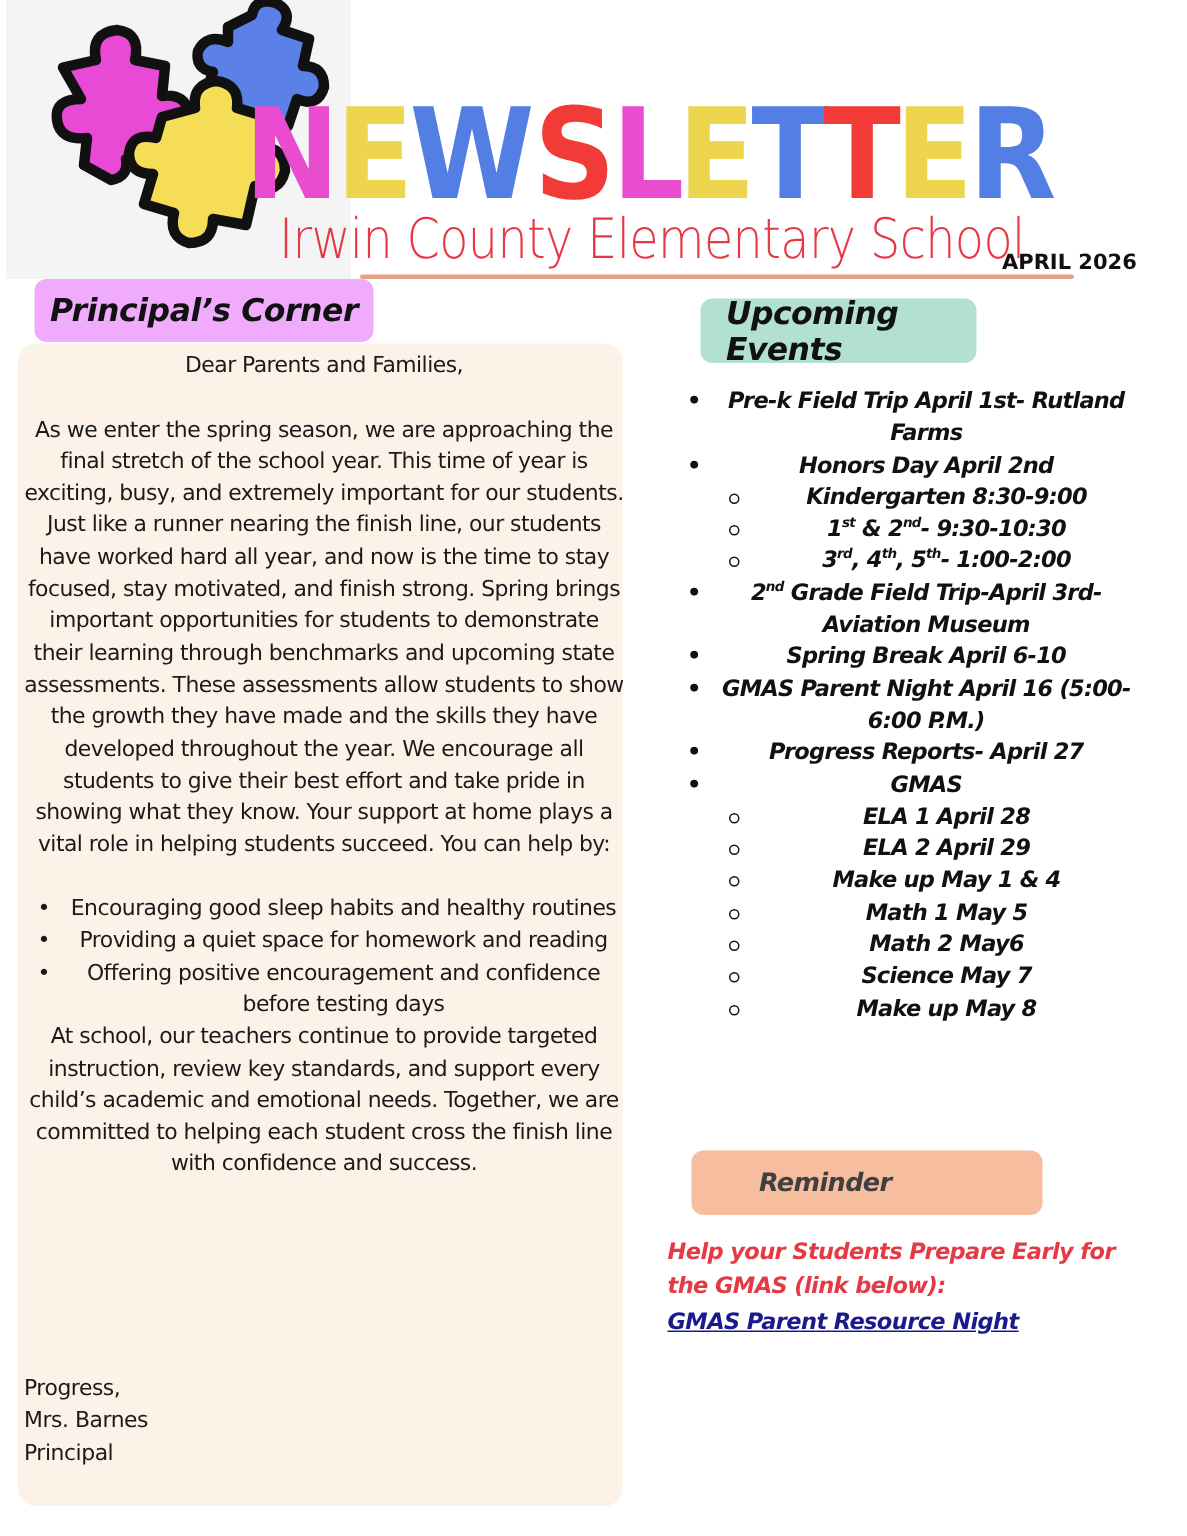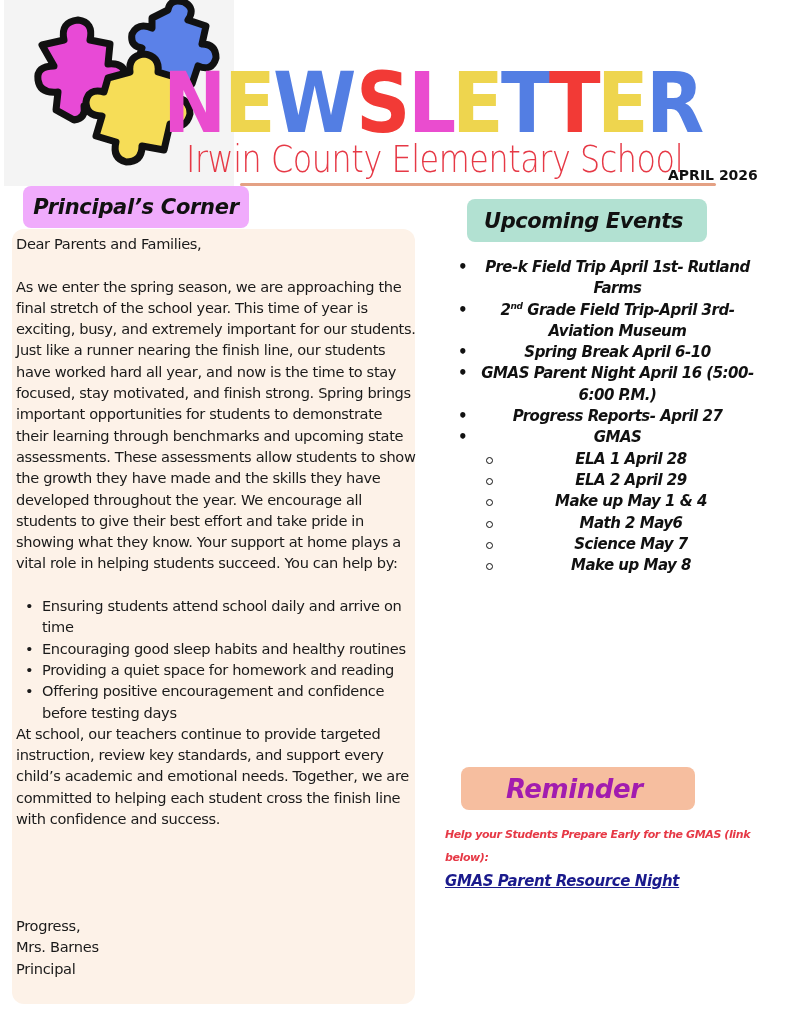--- a/index.html
+++ b/index.html
@@ -17,48 +17,48 @@
     .subtitle-rule { position: absolute; left: 240px; top: 183px; width: 476px; height: 3px; background: #e4a184; border-radius: 2px; }
     .issue-date { position: absolute; left: 668px; top: 167px; font-family: "DejaVu Sans", sans-serif; font-weight: bold;
       font-size: 14px; color: #111; letter-spacing: 0px; }
 
     
     .pc-badge { position: absolute; left: 23px; top: 186px; width: 226px; height: 42px; background: #f0abfc; border-radius: 8px;
       display: flex; align-items: center; justify-content: center; }
     .pc-badge h2 { font-family: "DejaVu Sans", sans-serif; font-weight: bold; font-style: italic; font-size: 21px; color: #111; letter-spacing: -0.3px; }
     .letter-box { position: absolute; left: 12px; top: 229px; width: 403px; height: 775px; background: #fdf2e8; border-radius: 12px; }
     .letter { position: absolute; left: 16px; top: 233px; width: 400px; font-family: "DejaVu Sans", sans-serif; font-size: 14.6px;
-      line-height: 21.3px; color: #1a1a1a; letter-spacing: -0.35px; }
+      line-height: 21.3px; color: #1a1a1a; letter-spacing: -0.35px; text-align: center; }
     .letter p { margin: 0; }
     .letter .gap { height: 21.3px; }
     .letter ul { list-style: none; margin: 0; padding-left: 26px; }
     .letter li { position: relative; }
     .letter li::before { content: "•"; position: absolute; left: -17px; top: 0; }
     .sig { position: absolute; left: 16px; top: 915px; font-size: 14.6px; line-height: 21.3px; color: #1a1a1a; letter-spacing: -0.3px; }
 
     
-    .ue-badge { position: absolute; left: 467px; top: 199px; width: 240px; height: 43px; background: #b2e1d2; border-radius: 8px;
+    .ue-badge { position: absolute; left: 467px; top: 199px; width: 184px; height: 43px; background: #b2e1d2; border-radius: 8px;
       display: flex; align-items: center; padding-left: 17px; }
     .ue-badge h2 { font-family: "DejaVu Sans", sans-serif; font-weight: bold; font-style: italic; font-size: 21px; color: #111; letter-spacing: -0.4px; }
     .events { position: absolute; left: 458px; top: 257px; width: 300px; font-family: "DejaVu Sans", sans-serif; font-weight: bold;
       font-style: italic; font-size: 15px; line-height: 21.3px; color: #111; letter-spacing: -0.5px; text-align: center; }
     .events ul { list-style: none; }
     .events > ul > li { position: relative; padding-left: 19px; }
     .events > ul > li::before { content: "•"; position: absolute; left: 0; top: 0; font-style: normal; }
     .events ul ul > li { position: relative; padding-left: 46px; }
     .events ul ul > li::before { content: ""; position: absolute; left: 28px; top: 8px; width: 5px; height: 5px; border: 1.5px solid #111; border-radius: 50%; }
     .events ul ul { margin-left: -19px; }
     sup { font-size: 9px; line-height: 0; vertical-align: 6px; }
 
     
     .rem-badge { position: absolute; left: 461px; top: 767px; width: 234px; height: 43px; background: #f6be9f; border-radius: 8px;
       display: flex; align-items: center; padding-left: 45px; }
-    .rem-badge h2 { font-family: "DejaVu Sans", sans-serif; font-weight: bold; font-style: italic; font-size: 26px; color: #a21caf; letter-spacing: -0.4px; }
+    .rem-badge h2 { font-family: "DejaVu Sans", sans-serif; font-weight: bold; font-style: italic; font-size: 17px; color: #404040; letter-spacing: -0.4px; }
     .rem-text { position: absolute; left: 445px; top: 823px; width: 320px; font-family: "DejaVu Sans", sans-serif; font-weight: bold;
-      font-style: italic; font-size: 11px; line-height: 23px; color: #e63946; letter-spacing: -0.4px; }
+      font-style: italic; font-size: 15px; line-height: 23px; color: #e63946; letter-spacing: -0.4px; }
     .rem-link { position: absolute; left: 445px; top: 870px; font-family: "DejaVu Sans", sans-serif; font-weight: bold; font-style: italic;
       font-size: 15px; line-height: 23px; color: #1a1a8c; text-decoration: underline; letter-spacing: -0.4px; cursor: pointer; }
   </style>
 </head>
 <body>
 
 <div class="puzzle-bg"></div>
 <svg class="puzzles" viewBox="0 0 240 185">
 
   <path d="M30 45 L52 40 Q48 22 66 20 Q82 22 78 40 L98 44 L96 64 Q112 62 114 76 Q112 92 96 90 L94 108 L72 106 Q74 118 62 120 L44 110 L46 92 Q28 94 26 80 Q24 66 42 66 Z" fill="#e84ad6" stroke="#111" stroke-width="7" stroke-linejoin="round"></path>
@@ -87,47 +87,52 @@
 <div class="pc-badge">
   <h2>Principal’s Corner</h2>
 </div>
 <div class="letter-box"></div>
 <div class="letter">
   <p>Dear Parents and Families,</p>
   <div class="gap"></div>
   <p>As we enter the spring season, we are approaching the final stretch of the school year. This time of year is exciting, busy, and extremely important for our students. Just like a runner nearing the finish line, our students have worked hard all year, and now is the time to stay focused, stay motivated, and finish strong. Spring brings important opportunities for students to demonstrate their learning through benchmarks and upcoming state assessments. These assessments allow students to show the growth they have made and the skills they have developed throughout the year. We encourage all students to give their best effort and take pride in showing what they know. Your support at home plays a vital role in helping students succeed. You can help by:</p>
   <div class="gap"></div>
   <ul id="helpList">
-      <li>Ensuring students attend school daily and arrive on time</li>
       <li>Encouraging good sleep habits and healthy routines</li>
       <li>Providing a quiet space for homework and reading</li>
       <li>Offering positive encouragement and confidence before testing days</li>
     </ul>
   <p>At school, our teachers continue to provide targeted instruction, review key standards, and support every child’s academic and emotional needs. Together, we are committed to helping each student cross the finish line with confidence and success.</p>
 </div>
 <div class="sig">
   <p>Progress,</p>
   <p>Mrs. Barnes</p>
   <p>Principal</p>
 </div>
 
 <div class="ue-badge">
   <h2>Upcoming Events</h2>
 </div>
 <div class="events">
   <ul id="eventsList">
       <li><span>Pre-k Field Trip April 1st- Rutland Farms</span></li>
+      <li><span>Honors Day April 2nd</span><ul>
+          <li>Kindergarten 8:30-9:00</li>
+          <li>1<sup>st</sup> &amp; 2<sup>nd</sup>- 9:30-10:30</li>
+          <li>3<sup>rd</sup>, 4<sup>th</sup>, 5<sup>th</sup>- 1:00-2:00</li>
+        </ul></li>
       <li><span>2<sup>nd</sup> Grade Field Trip-April 3rd- Aviation Museum</span></li>
       <li><span>Spring Break April 6-10</span></li>
       <li><span>GMAS Parent Night April 16 (5:00-6:00 P.M.)</span></li>
       <li><span>Progress Reports- April 27</span></li>
       <li><span>GMAS</span><ul>
           <li>ELA 1 April 28</li>
           <li>ELA 2 April 29</li>
           <li>Make up May 1 &amp; 4</li>
+          <li>Math 1  May 5</li>
           <li>Math 2  May6</li>
           <li>Science May 7</li>
           <li>Make up May 8</li>
         </ul></li>
     </ul>
 </div>
 
 <div class="rem-badge">
   <h2>Reminder</h2>
 </div>

